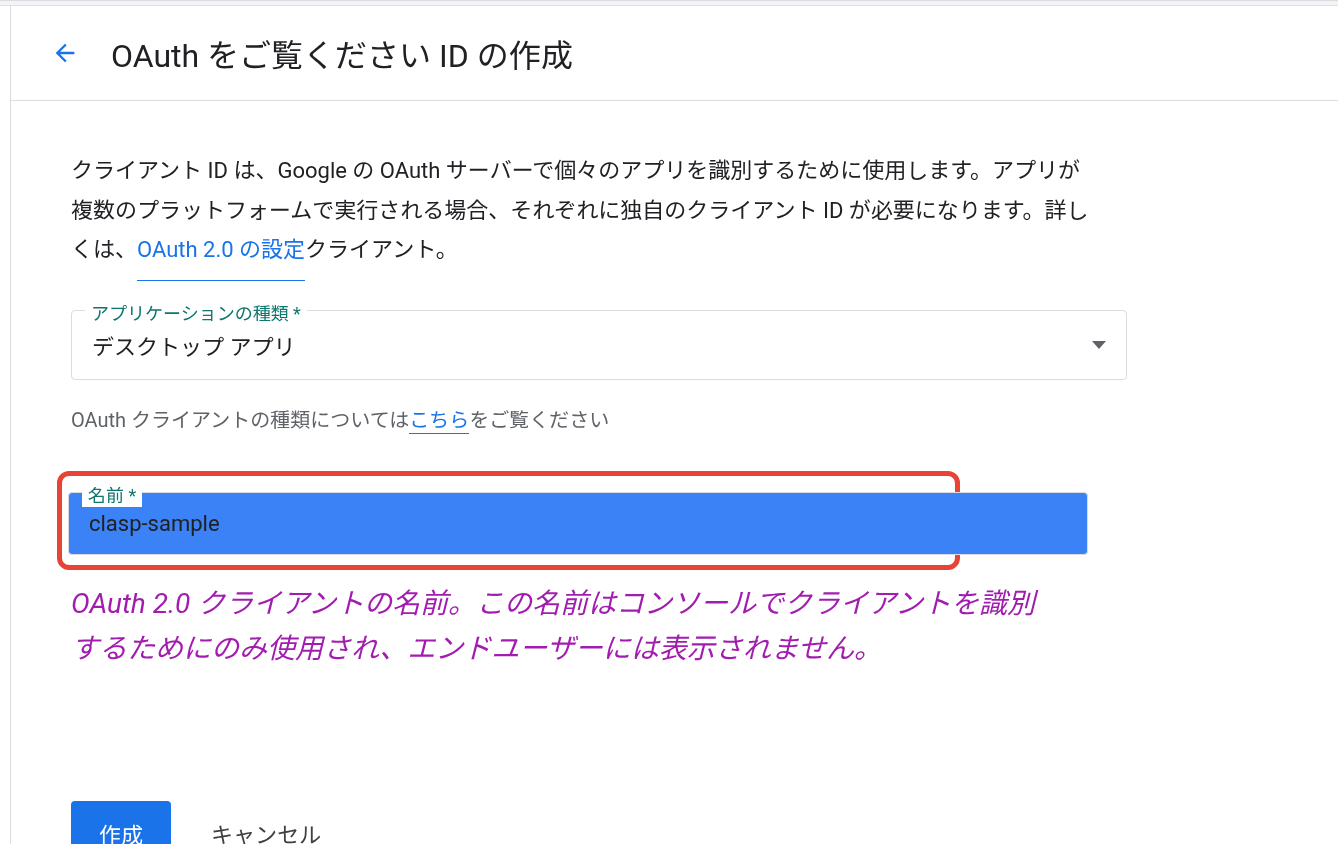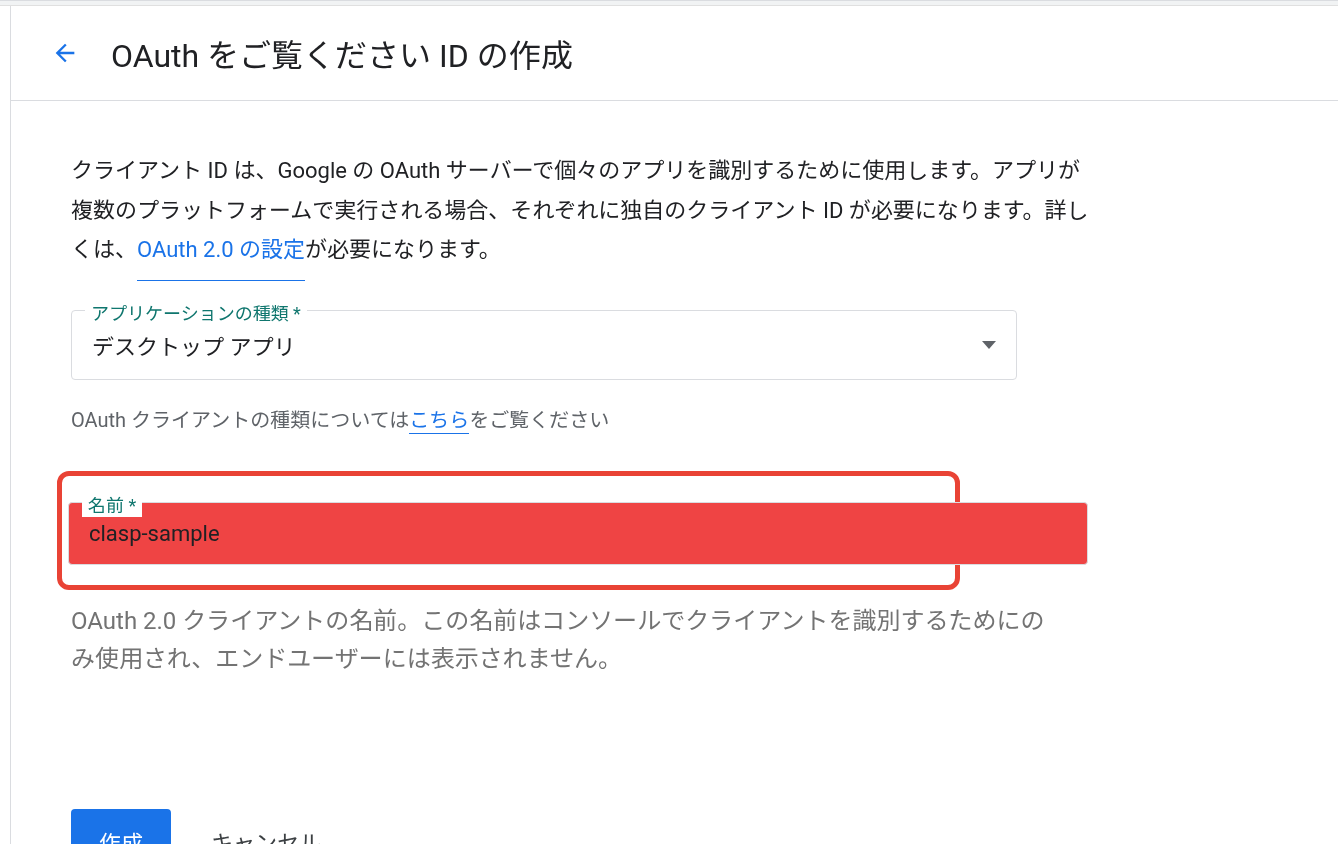--- a/index.html
+++ b/index.html
@@ -69,21 +69,21 @@
       z-index: 2;
     }
     .select-wrapper {
       border: 1px solid #dadce0;
       border-radius: 4px;
       padding: 18px 20px;
       display: flex;
       align-items: center;
       justify-content: space-between;
       cursor: pointer;
-      width: 946px;
+      width: 1056px;
       background: #fff;
     }
     .select-value {
       font-size: 22px;
       color: #202124;
     }
     .dropdown-arrow {
       width: 0;
       height: 0;
       border-left: 7px solid transparent;
@@ -109,38 +109,39 @@
       padding: 14px 12px 8px 6px;
       width: 903px;
       margin-left: -14px;
       margin-bottom: 12px;
     }
     .text-input-wrapper {
       border: 1px solid #dadce0;
       border-radius: 4px;
       padding: 18px 20px;
       width: 1020px;
-      background: #ef4444;
-      margin: 12px auto;
+      background: #3b82f6;
+      margin: 2px auto;
     }
     .text-input {
       border: none;
       outline: none;
       font-size: 22px;
       color: #202124;
       width: 100%;
       font-family: inherit;
       background: transparent;
     }
     .helper-text-2 {
-      font-size: 24px;
-      color: #737373;
+      font-size: 28px;
+      color: #a21caf;
       margin-top: 12px;
       line-height: 1.6;
       max-width: 980px;
+      font-style: italic;
     }
     .button-row {
       display: flex;
       align-items: center;
       gap: 20px;
       margin-top: 130px;
     }
     .btn-primary {
       background: #1a73e8;
       color: #fff;
@@ -176,21 +177,21 @@
   <div class="back-arrow">
     <svg viewBox="0 0 24 24">
       <path fill="#1a73e8" d="M20 11H7.83l5.59-5.59L12 4l-8 8 8 8 1.41-1.41L7.83 13H20v-2z"></path>
     </svg>
   </div>
   <h1 class="page-title">OAuth をご覧ください ID の作成</h1>
 </div>
 
 <div class="content">
   <p class="description">
-    <span>クライアント ID は、Google の OAuth サーバーで個々のアプリを識別するために使用します。アプリが複数のプラットフォームで実行される場合、それぞれに独自のクライアント ID が必要になります。詳しくは、</span><a href="#">OAuth 2.0 の設定</a><span>が必要になります。</span>
+    <span>クライアント ID は、Google の OAuth サーバーで個々のアプリを識別するために使用します。アプリが複数のプラットフォームで実行される場合、それぞれに独自のクライアント ID が必要になります。詳しくは、</span><a href="#">OAuth 2.0 の設定</a><span>クライアント。</span>
   </p>
 
   <div class="form-group">
     <label class="form-label">アプリケーションの種類 *</label>
     <div class="select-wrapper">
       <span class="select-value">デスクトップ アプリ</span>
       <span class="dropdown-arrow"></span>
     </div>
   </div>
   <p class="helper-text">

